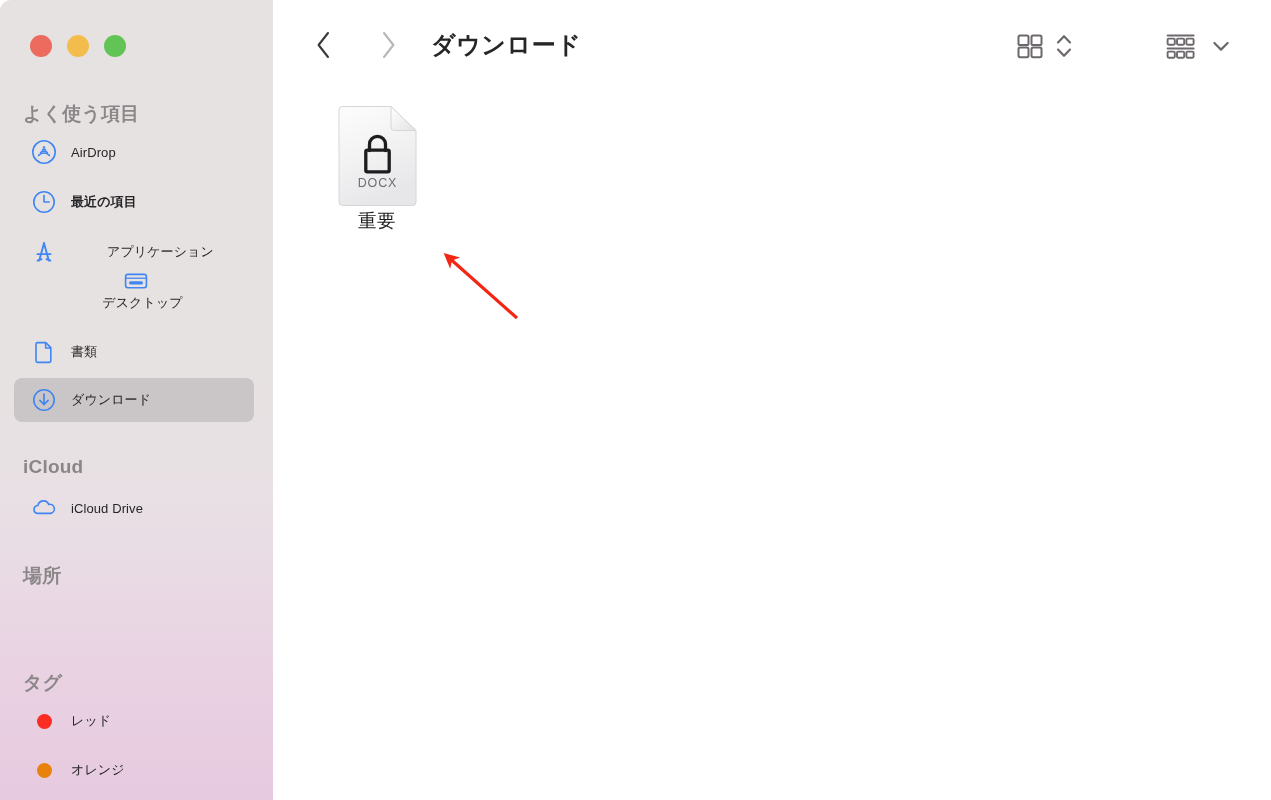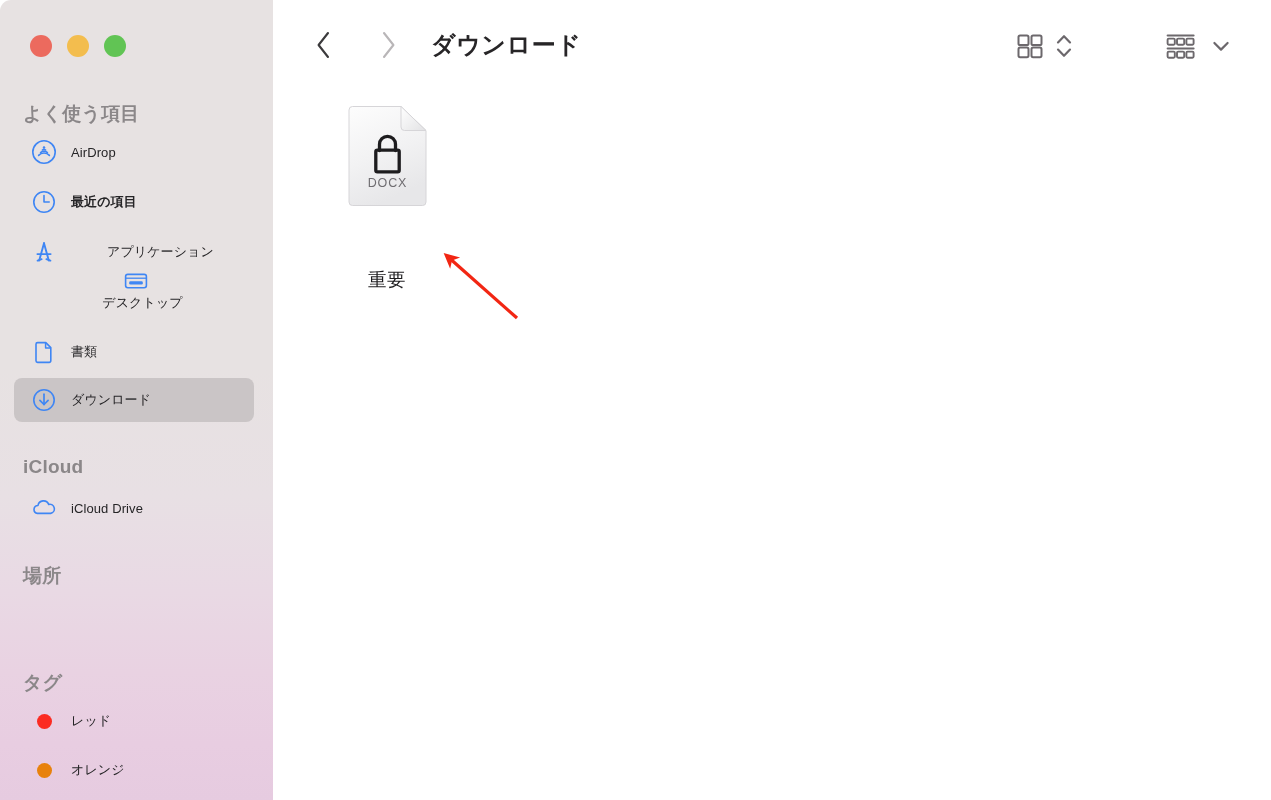--- a/index.html
+++ b/index.html
@@ -161,35 +161,33 @@
   
   .file-grid {
     position: absolute;
     left: 0;
     top: 92px;
     width: 998px;
     padding: 0;
   }
   .file-item {
     position: absolute;
-    left: 52px;
+    left: 42px;
     top: 12px;
     width: 124px;
     display: flex;
     flex-direction: column;
     align-items: center;
-    gap: 47px;
   }
   .doc-icon {
     position: relative;
     width: 83px;
     height: 104px;
   }
   .file-name {
-    margin-top: 12px;
     font-size: 18.5px;
     color: #1c1b1d;
     letter-spacing: 0.5px;
     white-space: nowrap;
     text-align: center;
   }
 
   .arrow-overlay {
     position: absolute;
     left: 0;

